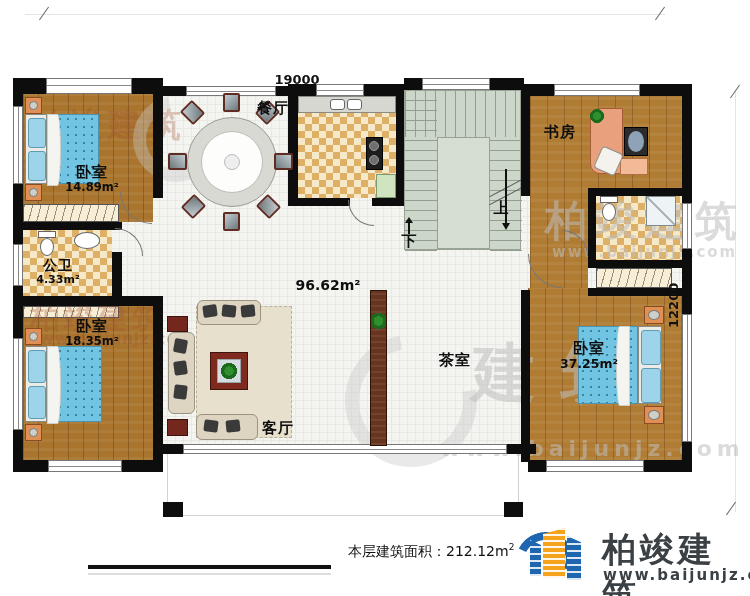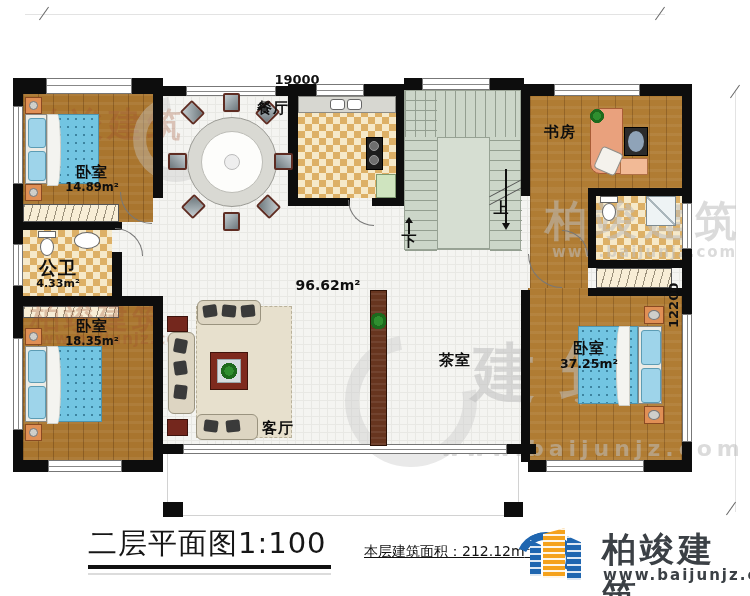--- a/index.html
+++ b/index.html
@@ -273,21 +273,21 @@
   <div class="plantdot" style="left:221px;top:363px;width:16px;height:16px;"></div>
 
   <div class="tvwall" style="left:370px;top:290px;width:17px;height:156px;"></div>
   <div class="plantdot" style="left:371px;top:312px;width:15px;height:18px;"></div>
 
   <div class="lbl" style="left:52px;top:164px;width:80px;">
     <div class="nm">卧室</div>
     <div class="ar">14.89m²</div>
   </div>
   <div class="lbl" style="left:22px;top:258px;width:72px;">
-    <div class="nm" style="font-size:18px;">公卫</div>
+    <div class="nm" style="font-size:14px;">公卫</div>
     <div class="ar" style="font-size:11px;">4.33m²</div>
   </div>
   <div class="lbl" style="left:52px;top:318px;width:80px;">
     <div class="nm">卧室</div>
     <div class="ar">18.35m²</div>
   </div>
   <div class="lbl" style="left:243px;top:100px;width:60px;">
     <div class="nm">餐厅</div>
   </div>
   <div class="lbl" style="left:530px;top:124px;width:60px;">
@@ -306,25 +306,24 @@
   <div class="lbl" style="left:286px;top:278px;width:84px;font-size:14px;">96.62m²</div>
 
   <div class="lbl" style="left:490px;top:200px;width:22px;font-size:15px;">上</div>
   <div class="lbl" style="left:398px;top:233px;width:22px;font-size:15px;">下</div>
   <div class="stair-arrow" style="left:408px;top:222px;width:1.5px;height:12px;"></div>
   <div class="arrowhead" style="left:405px;top:217px;border-bottom:6px solid #111;"></div>
 
   <div class="dim" style="left:252px;top:72px;width:90px;text-align:center;">19000</div>
   <div class="dim" style="left:666px;top:250px;height:78px;writing-mode:vertical-rl;transform:rotate(180deg);">12200</div>
 
-  <div class="title" style="left:88px;top:524px;">二层平面图1:100</div>
   <div class="bar" style="left:88px;top:565px;width:243px;height:4px;"></div>
   <div class="bar2" style="left:88px;top:573px;width:243px;height:2px;"></div>
 
-  <div class="stats" style="left:364px;top:540px;text-decoration:underline;">
+  <div class="stats" style="left:348px;top:540px;">
     <div><span>本层建筑面积：</span><span>212.12m</span><sup style="font-size:9px;">2</sup></div>
   </div>
 
   <div class="abs" style="left:514px;top:524px;width:82px;height:68px;">
     <div class="swoosh" style="left:2px;top:8px;"></div>
     <div class="bld blue" style="left:16px;top:16px;width:11px;height:36px;"></div>
     <div class="bld orange" style="left:29px;top:4px;width:22px;height:50px;"></div>
     <div class="bld blue" style="left:53px;top:12px;width:14px;height:44px;"></div>
   </div>
   <div class="logo-name" style="left:602px;top:527px;">柏竣建筑</div>

